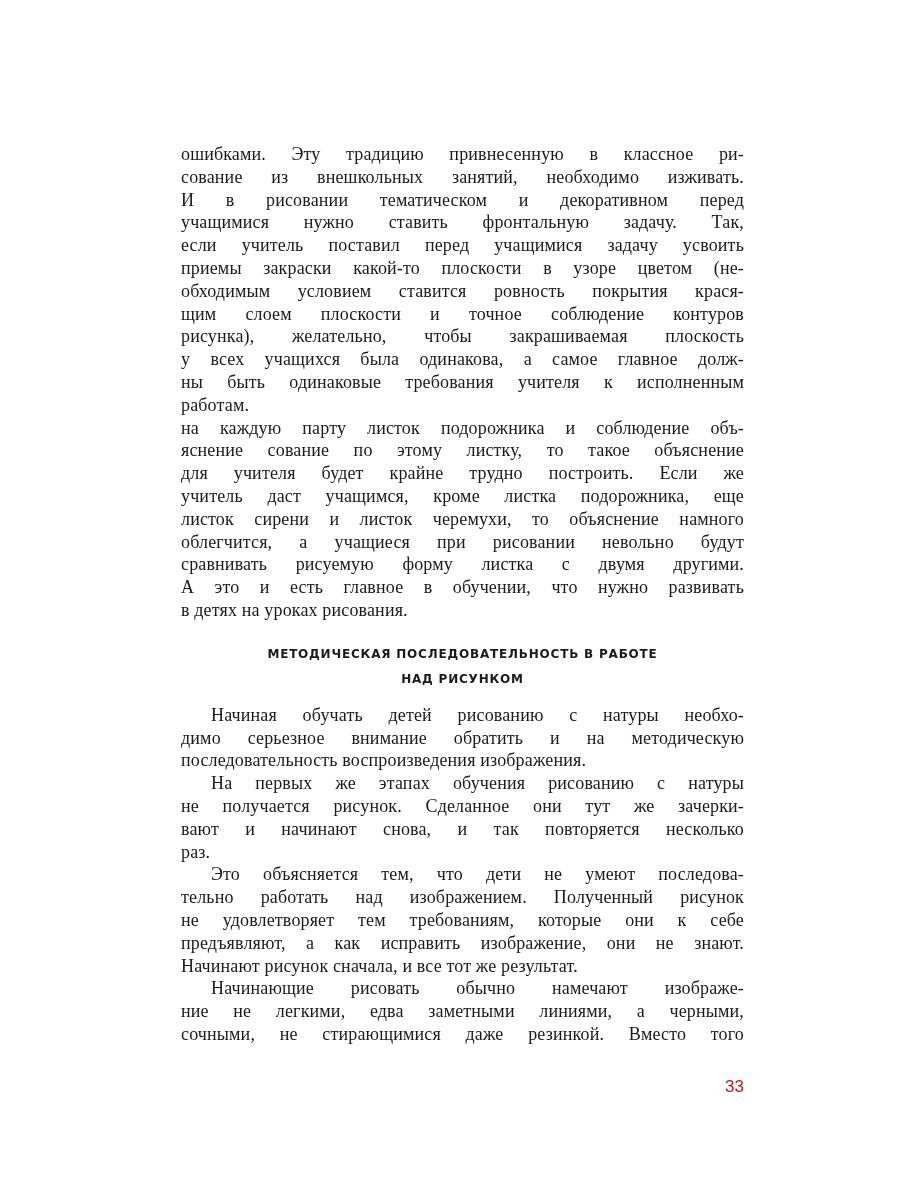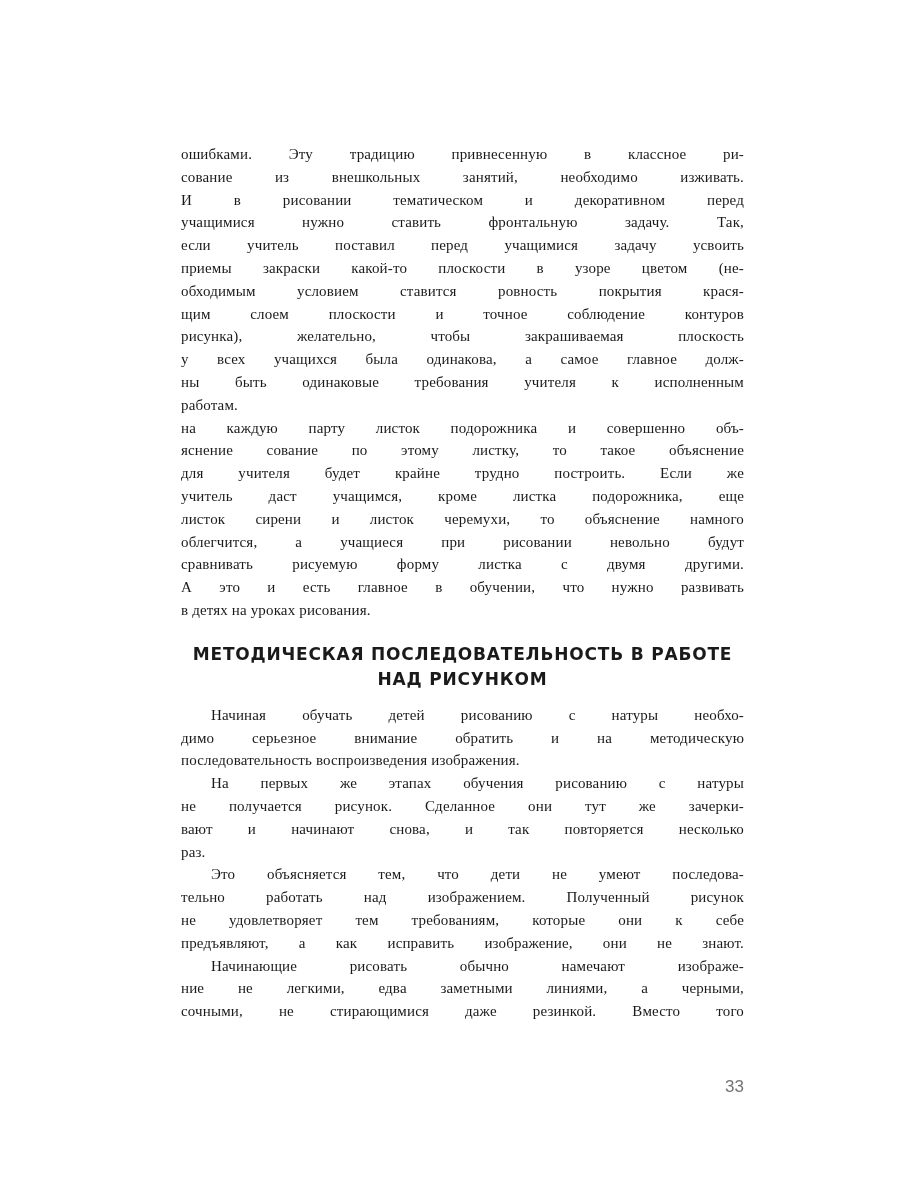--- a/index.html
+++ b/index.html
@@ -18,55 +18,55 @@
       position: absolute;
       left: 181px;
       top: 143px;
       width: 563px;
     }
     .line {
       display: block;
       height: 22.8px;
       line-height: 22.8px;
       font-family: "Liberation Serif", serif;
-      font-size: 15px;
+      font-size: 18px;
       white-space: nowrap;
       text-align: justify;
       text-align-last: justify;
       letter-spacing: 0.15px;
     }
     .line.last {
       text-align-last: left;
     }
     .line.indent {
       padding-left: 30px;
     }
     .para {
       margin: 0;
     }
     .heading {
       margin-top: 20px;
       margin-bottom: 12px;
       text-align: center;
       font-family: "DejaVu Sans", sans-serif;
       font-weight: bold;
-      font-size: 17px;
+      font-size: 12px;
       letter-spacing: 0.8px;
       line-height: 25px;
     }
     .heading span {
       display: block;
     }
     .page-number {
       position: absolute;
       left: 725px;
       top: 1077px;
       font-family: "Liberation Sans", sans-serif;
       font-size: 17px;
-      color: #737373;
+      color: #b91c1c;
     }
   </style>
 </head>
 <body>
 
 <div class="page">
   <div id="before-heading">
       <div class="para">
         <span class="line">ошибками. Эту традицию привнесенную в классное ри-</span>
         <span class="line">сование из внешкольных занятий, необходимо изживать.</span>
@@ -75,21 +75,21 @@
         <span class="line">если учитель поставил перед учащимися задачу усвоить</span>
         <span class="line">приемы закраски какой-то плоскости в узоре цветом (не-</span>
         <span class="line">обходимым условием ставится ровность покрытия крася-</span>
         <span class="line">щим слоем плоскости и точное соблюдение контуров</span>
         <span class="line">рисунка), желательно, чтобы закрашиваемая плоскость</span>
         <span class="line">у всех учащихся была одинакова, а самое главное долж-</span>
         <span class="line">ны быть одинаковые требования учителя к исполненным</span>
         <span class="line last">работам.</span>
       </div>
       <div class="para">
-        <span class="line">на каждую парту листок подорожника и совершенно объ-</span>
+        <span class="line">на каждую парту листок подорожника и соблюдение объ-</span>
         <span class="line">яснение сование по этому листку, то такое объяснение</span>
         <span class="line">для учителя будет крайне трудно построить. Если же</span>
         <span class="line">учитель даст учащимся, кроме листка подорожника, еще</span>
         <span class="line">листок сирени и листок черемухи, то объяснение намного</span>
         <span class="line">облегчится, а учащиеся при рисовании невольно будут</span>
         <span class="line">сравнивать рисуемую форму листка с двумя другими.</span>
         <span class="line">А это и есть главное в обучении, что нужно развивать</span>
         <span class="line last">в детях на уроках рисования.</span>
       </div>
     </div>
@@ -107,20 +107,21 @@
         <span class="line indent">На первых же этапах обучения рисованию с натуры</span>
         <span class="line">не получается рисунок. Сделанное они тут же зачерки-</span>
         <span class="line">вают и начинают снова, и так повторяется несколько</span>
         <span class="line last">раз.</span>
       </div>
       <div class="para">
         <span class="line indent">Это объясняется тем, что дети не умеют последова-</span>
         <span class="line">тельно работать над изображением. Полученный рисунок</span>
         <span class="line">не удовлетворяет тем требованиям, которые они к себе</span>
         <span class="line">предъявляют, а как исправить изображение, они не знают.</span>
+        <span class="line last">Начинают рисунок сначала, и все тот же результат.</span>
       </div>
       <div class="para">
         <span class="line indent">Начинающие рисовать обычно намечают изображе-</span>
         <span class="line">ние не легкими, едва заметными линиями, а черными,</span>
         <span class="line">сочными, не стирающимися даже резинкой. Вместо того</span>
       </div>
     </div>
 </div>
 
 <div class="page-number">33</div>

